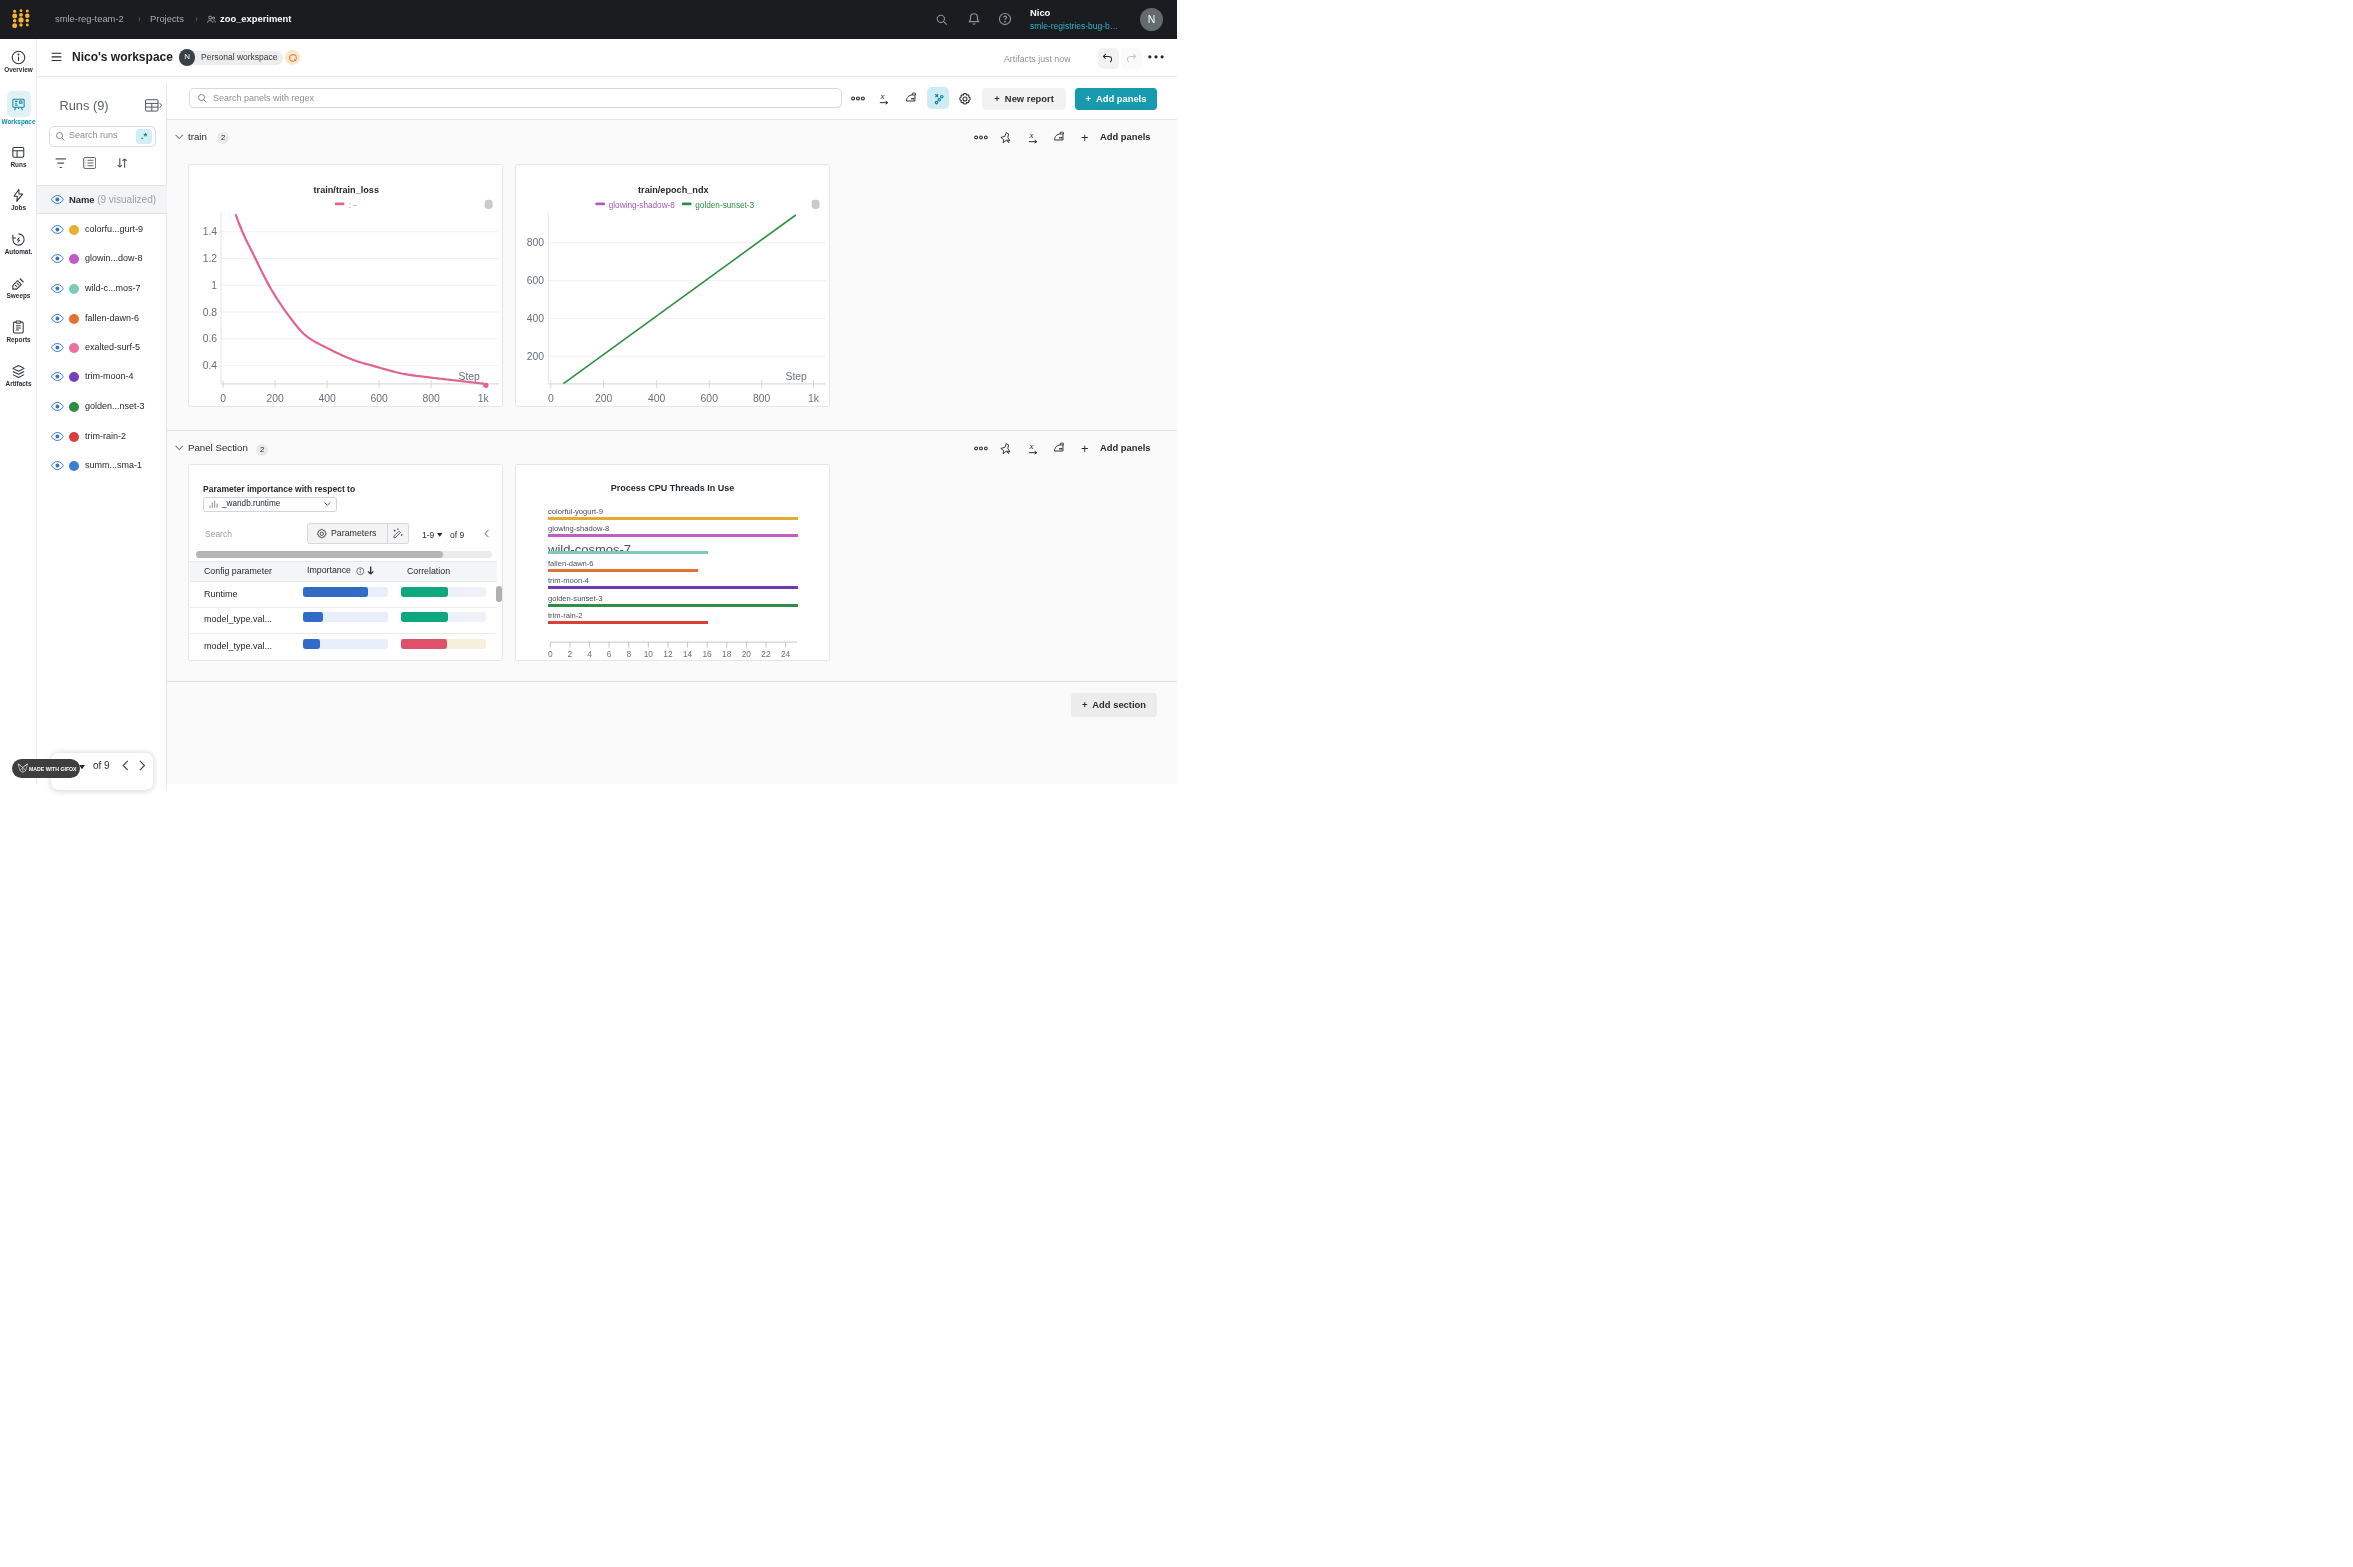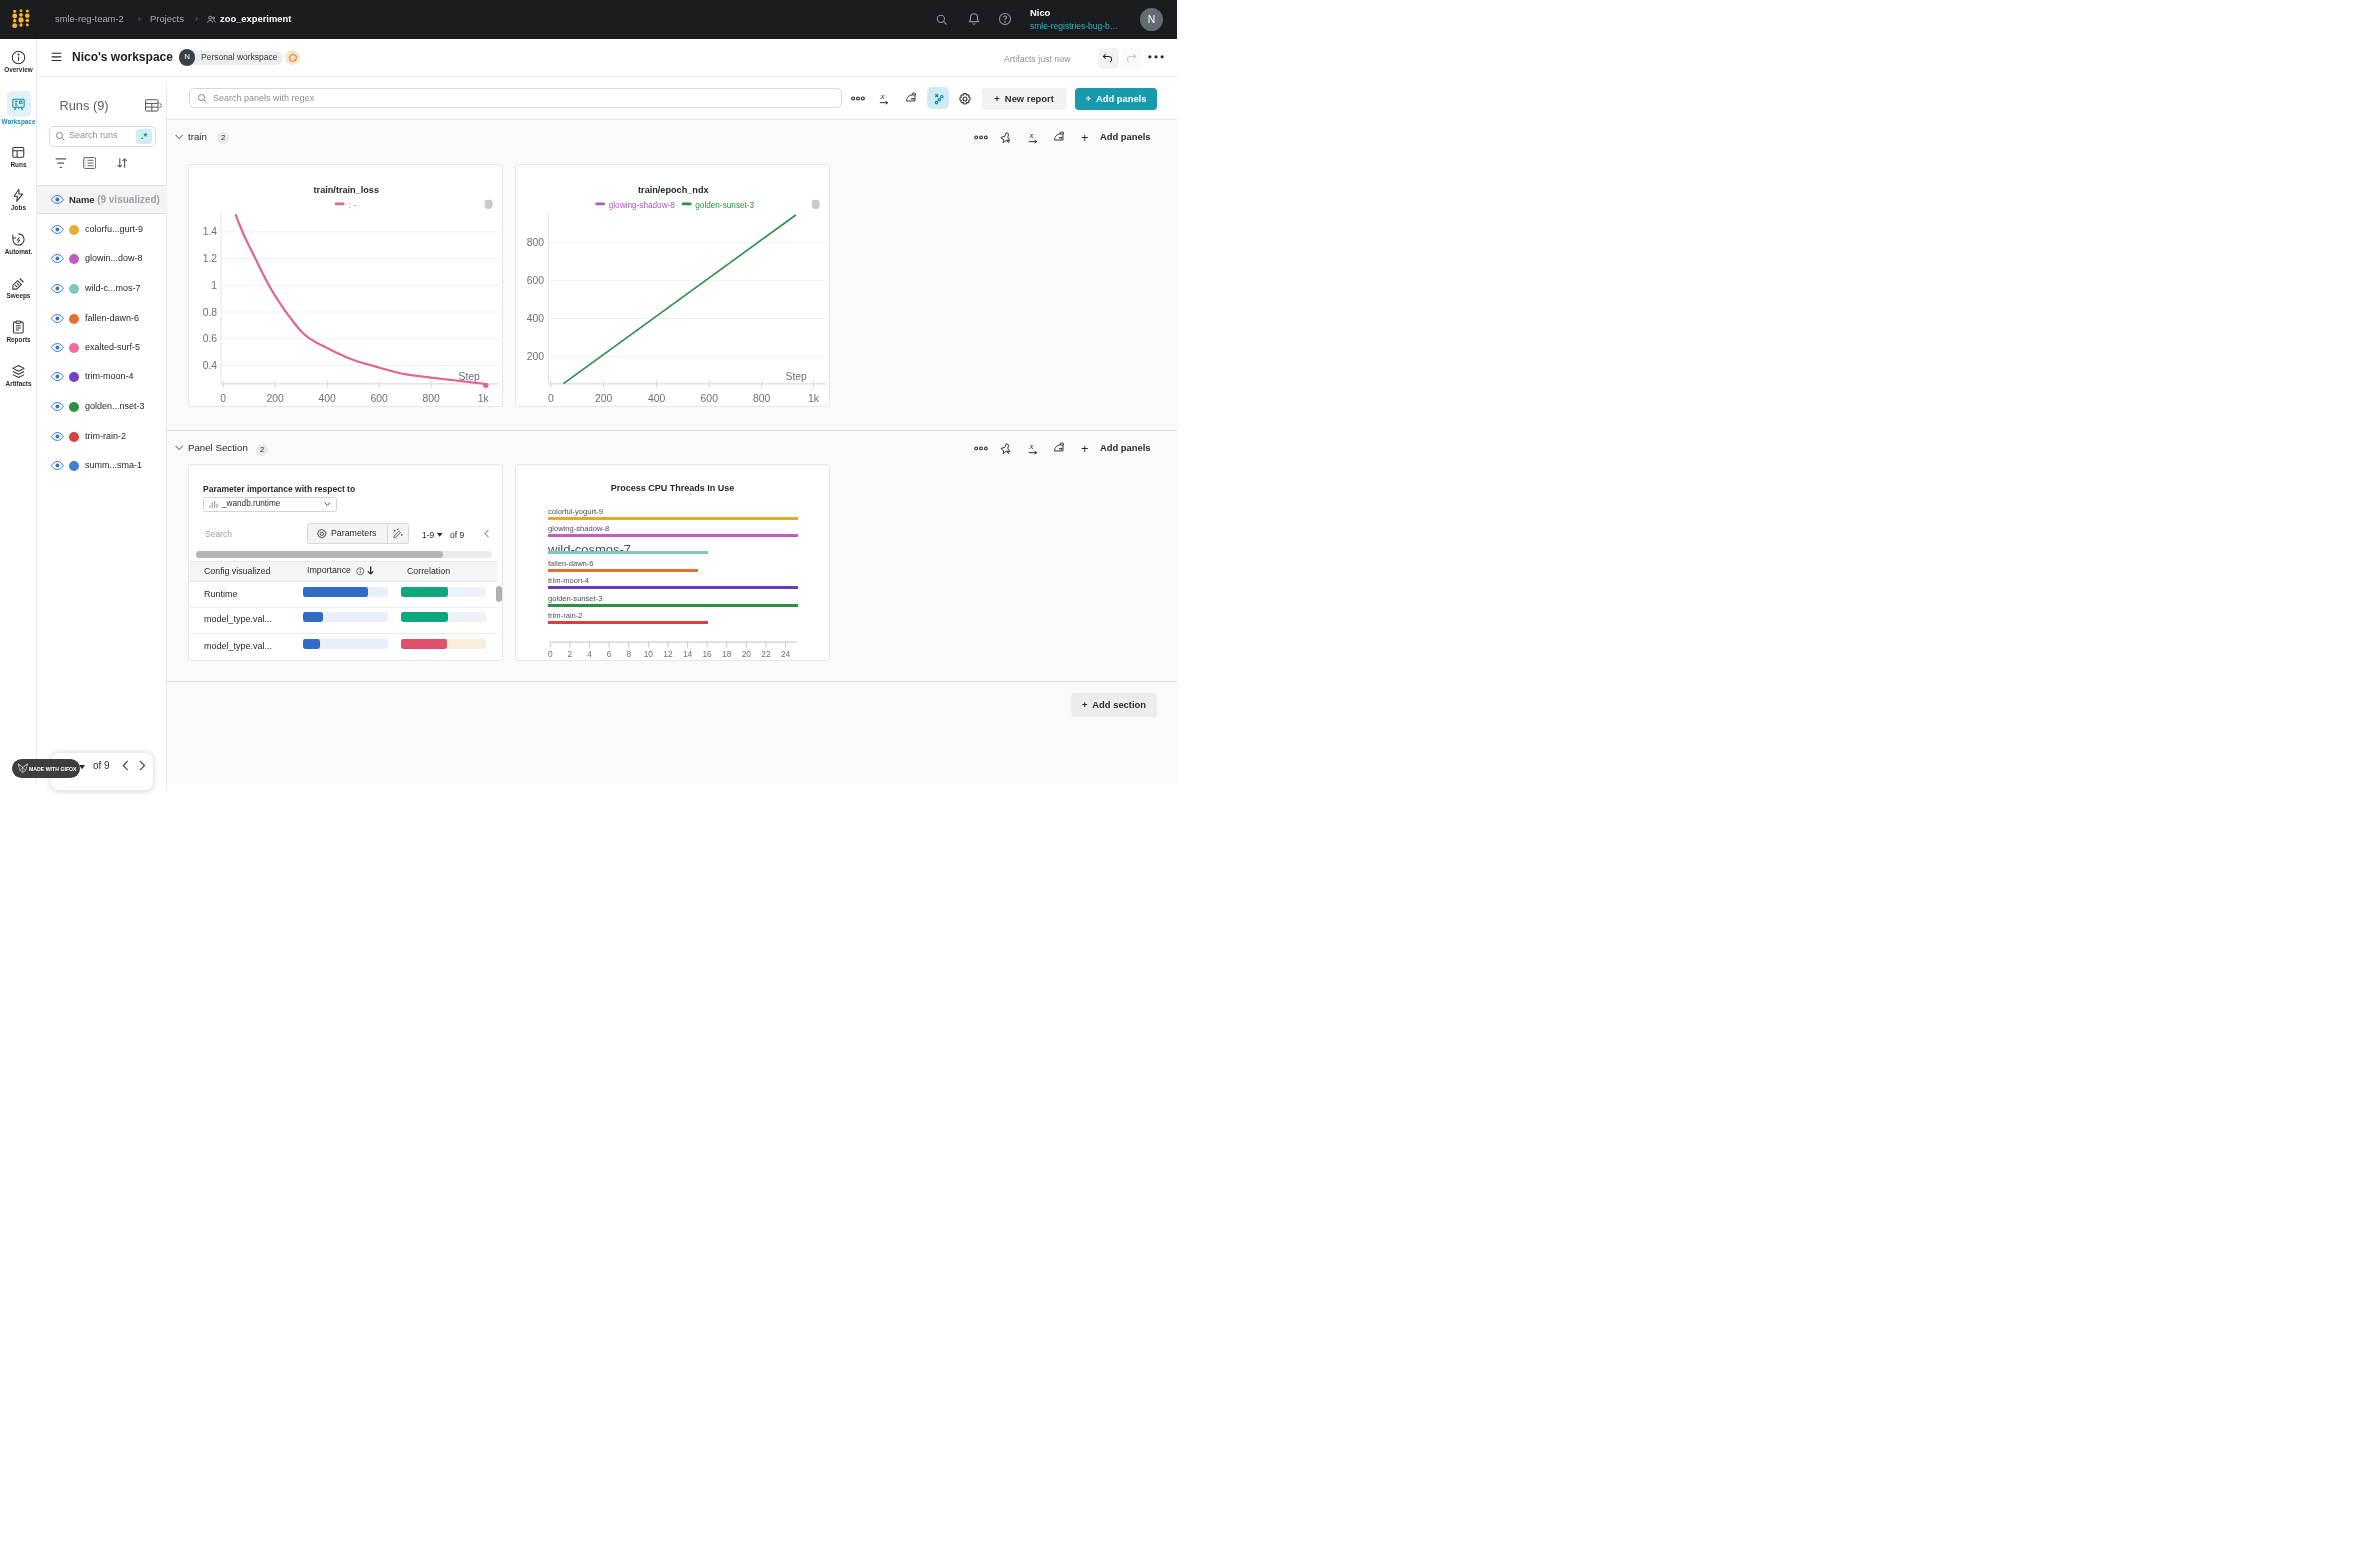--- a/index.html
+++ b/index.html
@@ -197,21 +197,21 @@
     </svg>
   <svg class="abs" style="left:80px;top:74px" width="10.4" height="12" viewBox="0 0 17 20" stroke="#52575d" stroke-width="1.9" fill="none">
       <path d="M4.5 2v15M4.5 17 L1 13.5M4.5 17 L8 13.5"></path>
       <path d="M12.5 18V3M12.5 3 L9 6.5M12.5 3 L16 6.5"></path>
     </svg>
   <div class="abs" style="left:0px;top:102px;width:130px;height:29px;background:#f3f4f5;border-top:0.6px solid #e2e3e5;border-bottom:0.6px solid #dfe1e3"></div>
   <svg class="abs eye2" style="left:14px;top:111px" width="12.8" height="11" viewBox="0 0 24 20" fill="none" stroke="#2e74c8" stroke-width="1.8">
       <path d="M12 2.5 C6 2.5 2.2 7.5 1 10 c1.2 2.5 5 7.5 11 7.5 s9.8-5 11-7.5 c-1.2-2.5-5-7.5-11-7.5z"></path>
       <circle cx="12" cy="10" r="3.6" fill="#2e74c8" stroke="none"></circle>
     </svg>
-  <div class="abs" style="left:32px;top:111px;width:98px;overflow:hidden;white-space:nowrap;font-size:9.4px;font-weight:600;color:#24292e">Name <span style="font-weight:700;color:#9ba1a8;font-size:10px">(9 visualized)</span></div>
+  <div class="abs" style="left:32px;top:111px;width:98px;overflow:hidden;white-space:nowrap;font-size:9.4px;font-weight:600;color:#24292e">Name <span style="font-weight:400;color:#9ba1a8;font-size:10px">(9 visualized)</span></div>
   <div class="runrow" style="top:132px">
       <svg class="abs" style="left:14px;top:9px" width="12.8" height="11" viewBox="0 0 24 20" fill="none" stroke="#2e74c8" stroke-width="1.8">
         <path d="M12 2.5 C6 2.5 2.2 7.5 1 10 c1.2 2.5 5 7.5 11 7.5 s9.8-5 11-7.5 c-1.2-2.5-5-7.5-11-7.5z"></path>
         <circle cx="12" cy="10" r="3.6" fill="#2e74c8" stroke="none"></circle>
       </svg>
       <span class="dot" style="background:#e8b031"></span>
       <span class="nm">colorfu...gurt-9</span>
     </div>
   <div class="runrow" style="top:161px">
       <svg class="abs" style="left:14px;top:9px" width="12.8" height="11" viewBox="0 0 24 20" fill="none" stroke="#2e74c8" stroke-width="1.8">
@@ -483,21 +483,21 @@
     <svg class="abs" style="left:248px;top:68px" width="5.5" height="3.7" viewBox="0 0 9 6" fill="#24292e">
         <path d="M0 0h9L4.5 6z"></path>
       </svg>
     <div class="abs" style="left:261px;top:65px;font-size:8.5px;color:#24292e">of 9</div>
     <svg class="abs" style="left:295px;top:64px" width="5.5" height="9" viewBox="0 0 9 15" fill="none" stroke="#8a9096" stroke-width="1.7">
         <path d="M7.5 1.5 L1.5 7.5 L7.5 13.5"></path>
       </svg>
     <div class="abs" style="left:6.7px;top:86px;width:296px;height:6.7px;background:#ebebec;border-radius:3.7px"></div>
     <div class="abs" style="left:6.7px;top:86px;width:247px;height:6.7px;background:#b4b5b6;border-radius:3.7px"></div>
     <div class="abs" style="left:0.6px;top:96px;width:307px;height:21px;background:#f4f5f6;border-top:0.6px solid #e6e7e8;border-bottom:0.6px solid #e6e7e8"></div>
-    <div class="abs" style="left:15px;top:101px;font-size:8.8px;color:#24292e">Config visualized</div>
+    <div class="abs" style="left:15px;top:101px;font-size:8.8px;color:#24292e">Config parameter</div>
     <div class="abs" style="left:118px;top:100px;font-size:8.8px;font-weight:400;color:#24292e">Importance</div>
     <svg class="abs" style="left:167px;top:102px" width="8.5" height="8.5" viewBox="0 0 24 24" fill="none" stroke="#40454b" stroke-width="2">
         <circle cx="12" cy="12" r="10"></circle>
         <circle cx="12" cy="7.5" r="1" fill="#40454b"></circle>
         <path d="M12 11v6.5"></path>
       </svg>
     <svg class="abs" style="left:178px;top:101px" width="7.3" height="9" viewBox="0 0 12 15" fill="none" stroke="#24292e" stroke-width="2.2">
         <path d="M6 1v12M6 13.5 L1.5 9M6 13.5 L10.5 9"></path>
       </svg>
     <div class="abs" style="left:218px;top:101px;font-size:8.8px;color:#24292e">Correlation</div>

